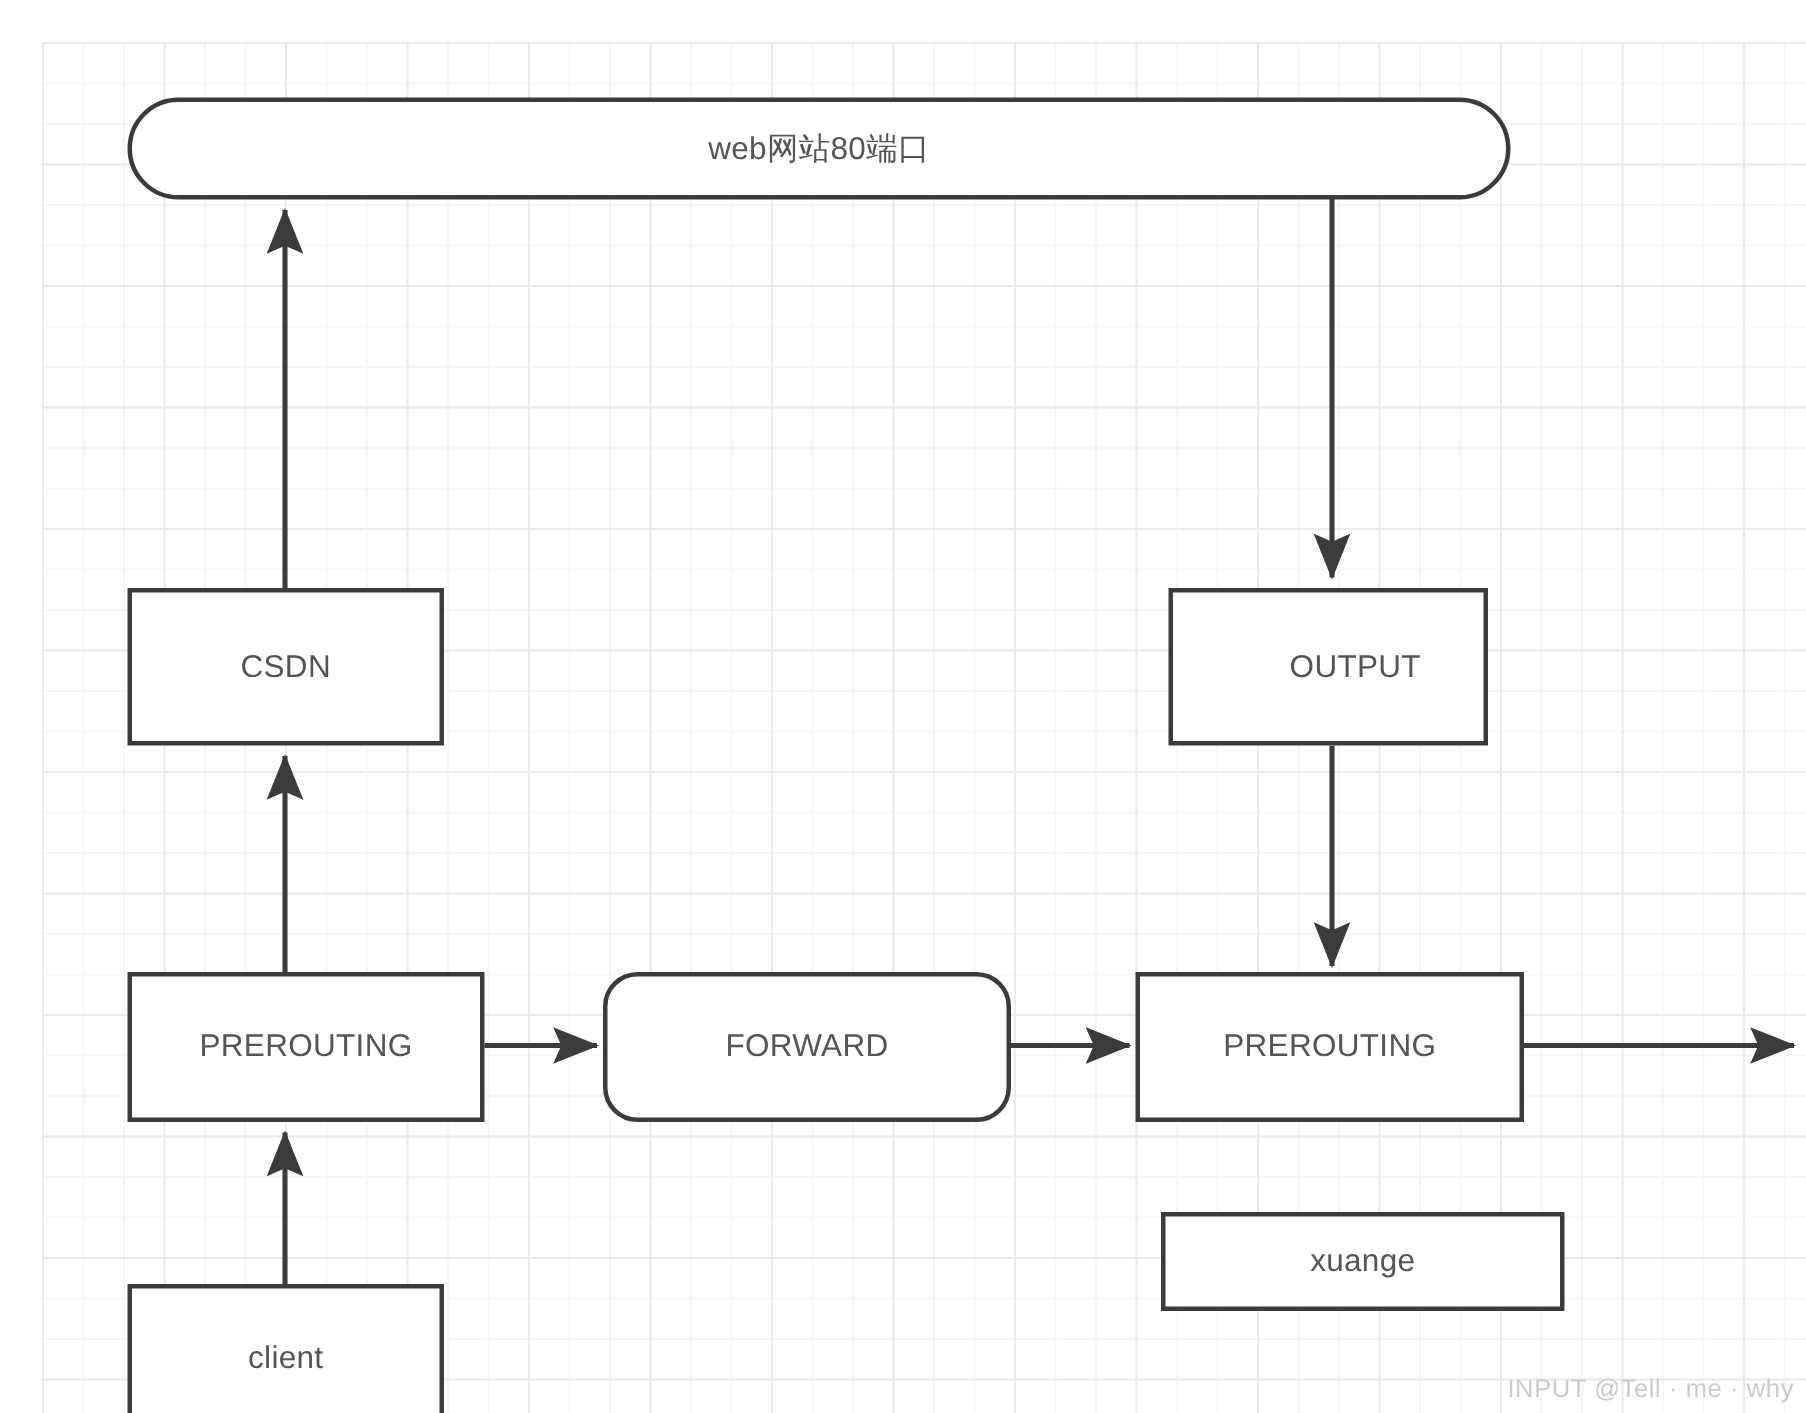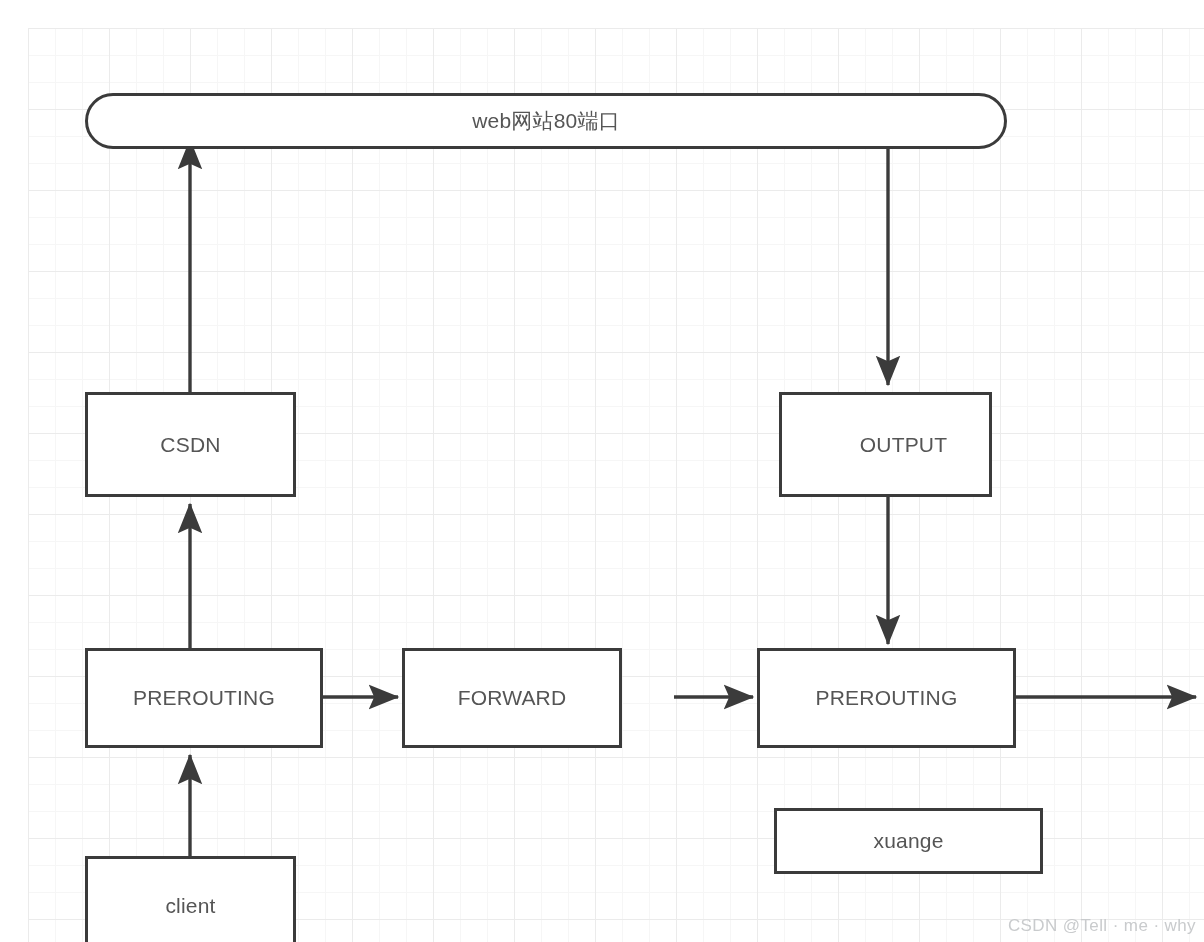--- a/index.html
+++ b/index.html
@@ -99,47 +99,47 @@
 
     <line x1="296" y1="697" x2="398" y2="697" stroke="#3b3b3b" stroke-width="3.4" marker-end="url(#arrowhead)"></line>
 
     <line x1="674" y1="697" x2="753" y2="697" stroke="#3b3b3b" stroke-width="3.4" marker-end="url(#arrowhead)"></line>
 
     <line x1="888" y1="497" x2="888" y2="644" stroke="#3b3b3b" stroke-width="3.4" marker-end="url(#arrowhead)"></line>
 
     <line x1="1016" y1="697" x2="1196" y2="697" stroke="#3b3b3b" stroke-width="3.4" marker-end="url(#arrowhead)"></line>
   </svg>
 
-  <div class="node pill" style="left:85px; top:65px; width:922px; height:56px;margin-top:28px;">
+  <div class="node pill" style="left:85px; top:65px; width:922px; height:68px;">
     <span class="label">web网站80端口</span>
   </div>
 
   <div class="node" style="left:85px; top:392px; width:211px; height:105px;">
     <span class="label">CSDN</span>
   </div>
 
   <div class="node" style="left:779px; top:392px; width:213px; height:105px;padding-left:36px;">
     <span class="label">OUTPUT</span>
   </div>
 
   <div class="node" style="left:85px; top:648px; width:238px; height:100px;">
     <span class="label">PREROUTING</span>
   </div>
 
-  <div class="node" style="left:402px; top:648px; width:220px; height:100px;">
+  <div class="node" style="left:402px; top:648px; width:272px; height:100px;border-radius:23px;">
     <span class="label">FORWARD</span>
   </div>
 
   <div class="node" style="left:757px; top:648px; width:259px; height:100px;">
     <span class="label">PREROUTING</span>
   </div>
 
   <div class="node" style="left:743px; top:808px; width:269px; height:66px;margin-left:31px;">
     <span class="label">xuange</span>
   </div>
 
   <div class="node" style="left:85px; top:856px; width:211px; height:100px;">
     <span class="label">client</span>
   </div>
 
-  <div id="watermark">CSDN @Tell · me · why</div>
+  <div id="watermark">INPUT @Tell · me · why</div>
 
 </div>
 
 </body></html>

